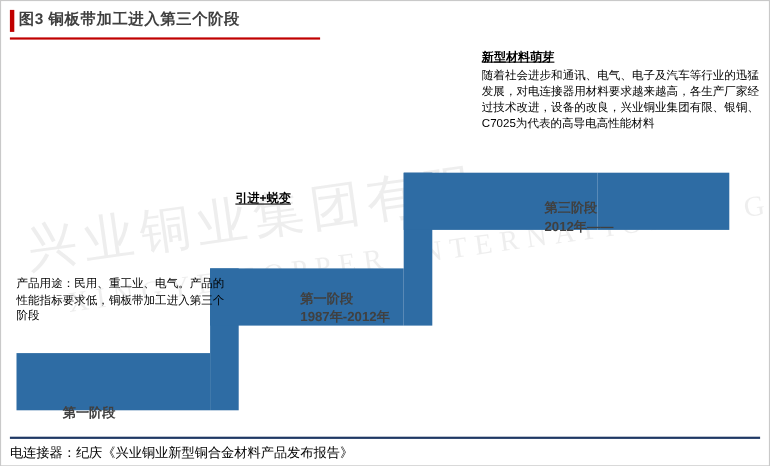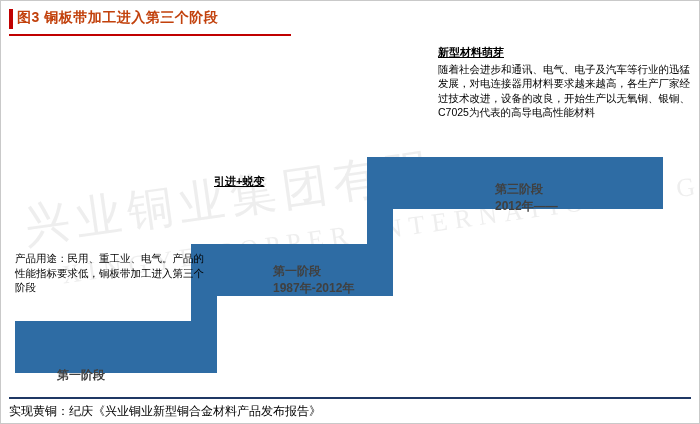--- a/index.html
+++ b/index.html
@@ -36,21 +36,21 @@
     width: 4px;
     height: 20px;
     background: #c00000;
   }
   .header-title {
     position: absolute;
     left: 16px;
     top: 8px;
     font-size: 14px;
     font-weight: bold;
-    color: #c2410c;
+    color: #404040;
     white-space: nowrap;
     letter-spacing: 0.5px;
   }
   .header-rule {
     position: absolute;
     left: 8px;
     top: 33px;
     width: 282px;
     height: 2px;
     background: #c00000;
@@ -185,19 +185,19 @@
   </div>
 
   <div class="desc desc-1">
     <span class="desc-body">产品用途：民用、重工业、电气。产品的性能指标要求低，铜板带加工进入第三个阶段</span>
   </div>
   <div class="desc desc-2">
     <span class="desc-title">引进+蜕变</span>
   </div>
   <div class="desc desc-3">
     <span class="desc-title">新型材料萌芽</span>
-    <span class="desc-body">随着社会进步和通讯、电气、电子及汽车等行业的迅猛发展，对电连接器用材料要求越来越高，各生产厂家经过技术改进，设备的改良，开始生产以无氧铜、银铜、C7025为代表的高导电高性能材料</span>
+    <span class="desc-body">随着社会进步和通讯、电气、电子及汽车等行业的迅猛发展，对电连接器用材料要求越来越高，各生产厂家经过技术改进，设备的改良，兴业铜业集团有限、银铜、C7025为代表的高导电高性能材料</span>
   </div>
 
   <div class="footer-rule"></div>
-  <div class="footer-text">实现黄铜：纪庆《兴业铜业新型铜合金材料产品发布报告》</div>
+  <div class="footer-text">电连接器：纪庆《兴业铜业新型铜合金材料产品发布报告》</div>
 
 </div>
 
 </body></html>

